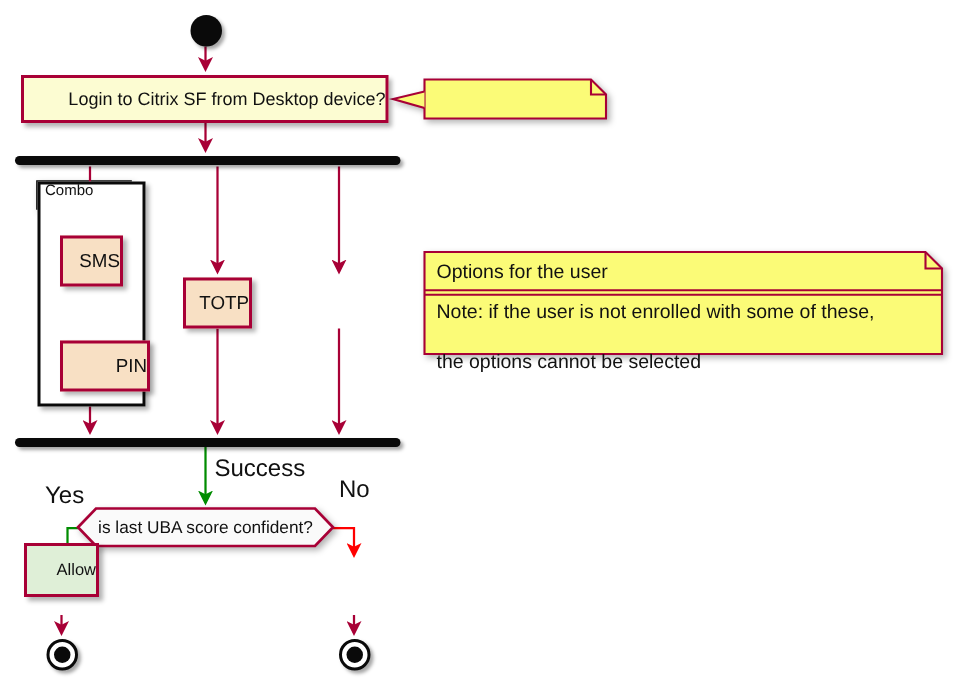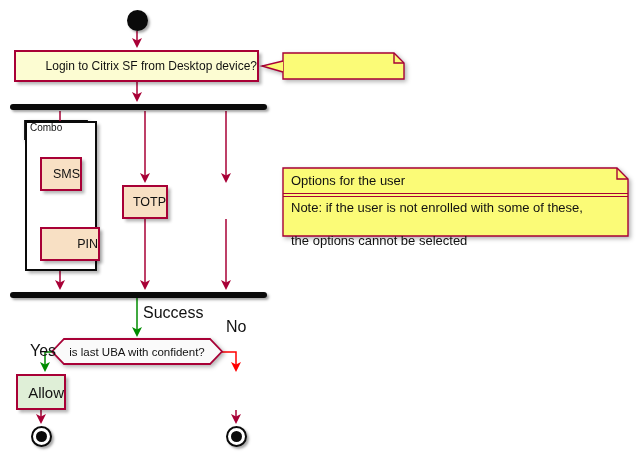--- a/index.html
+++ b/index.html
@@ -14,21 +14,21 @@
     position:absolute;display:flex;align-items:center;justify-content:flex-end;
     border:2px solid #A80036;border-radius:0;font-size:12px;white-space:nowrap;
     box-shadow:2.5px 2.5px 3px rgba(0,0,0,0.30);box-sizing:border-box;z-index:3;
   }
   .login-node{left:14px;top:50px;width:245px;height:32px;background:#FCFCD2;}
   .branch-node{background:#F8E0C4;font-size:12.5px;}
   .sms-node {left:40px;top:157px;width:42px;height:34px;}
   .pin-node {left:40px;top:227px;width:60px;height:34px;}
   .totp-node{left:122px;top:185px;width:46px;height:34px;}
   .fido-node{left:203px;top:185px;width:46px;height:34px;}
-  .allow-node {left:16px;top:374px;width:50px;height:36px;background:#DFEFD7;font-size:15px;}
+  .allow-node {left:16px;top:362px;width:50px;height:36px;background:#DFEFD7;font-size:11px;}
   .reject-node{left:205px;top:374px;width:62px;height:36px;background:#F6D3D3;font-size:12.5px;}
 
   .bar{
     position:absolute;left:10px;width:257px;height:6px;background:#0a0a0a;border-radius:3px;
     box-shadow:2px 2px 2.5px rgba(0,0,0,0.35);z-index:3;
   }
   .fork-bar{top:104px;}
   .join-bar{top:292px;}
 
   .start-node{
@@ -45,21 +45,21 @@
   .end-reject{left:226px;top:426px;}
 
   .partition{
     position:absolute;left:25px;top:121px;width:72px;height:150px;border:2px solid #0a0a0a;
     background:#ffffff;box-sizing:border-box;box-shadow:2.5px 2.5px 3px rgba(0,0,0,0.30);z-index:1;
   }
   .partition-label{position:absolute;left:30px;top:122px;font-size:10px;z-index:3;}
 
   .edge-label{position:absolute;font-size:16px;z-index:3;white-space:nowrap;}
   .lbl-success{left:143px;top:304px;}
-  .lbl-yes{left:30px;top:342px;}
+  .lbl-yes{left:30px;top:322px;}
   .lbl-no{left:226px;top:318px;}
 
   .decision-text{
     position:absolute;left:52px;top:340px;width:170px;height:23px;z-index:3;
     display:flex;align-items:center;justify-content:center;font-size:11.5px;white-space:nowrap;
   }
 
   .note-text{position:absolute;z-index:3;font-size:13px;white-space:nowrap;}
   .journey-text{left:292px;top:53px;height:26px;display:flex;align-items:center;}
   .options-title{left:291px;top:173px;}
@@ -143,21 +143,21 @@
   </div>
 
   <div class="note-text options-title">Options for the user</div>
   <div class="note-text options-line1">Note: if the user is not enrolled with some of these,</div>
   <div class="note-text options-line2">the options cannot be selected</div>
 
   <div class="bar join-bar"></div>
 
   <div class="edge-label lbl-success">Success</div>
 
-  <div class="decision-text">is last UBA with confident?</div>
+  <div class="decision-text">is last UBA score confident?</div>
   <div class="edge-label lbl-yes">Yes</div>
   <div class="edge-label lbl-no">No</div>
 
   <div class="node allow-node">
     <span>Allow</span>
   </div>
 
   <div class="end-node end-allow">
     <div class="dot"></div>
   </div>

